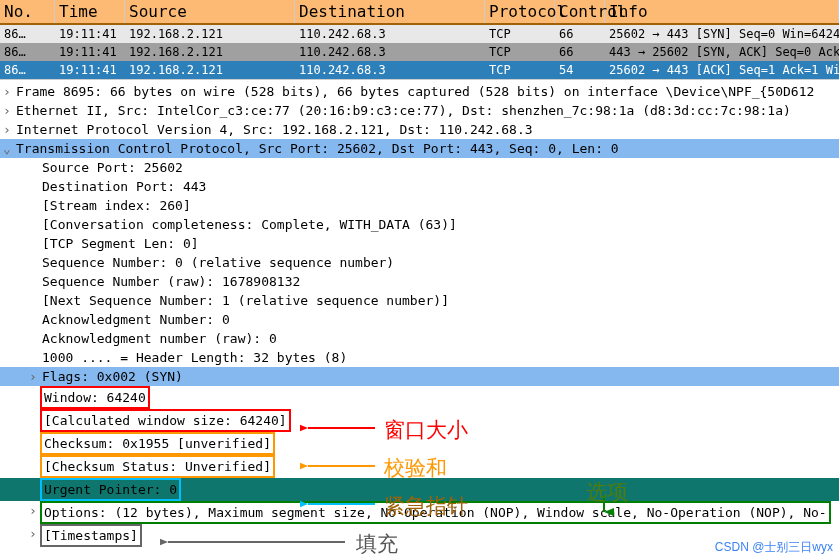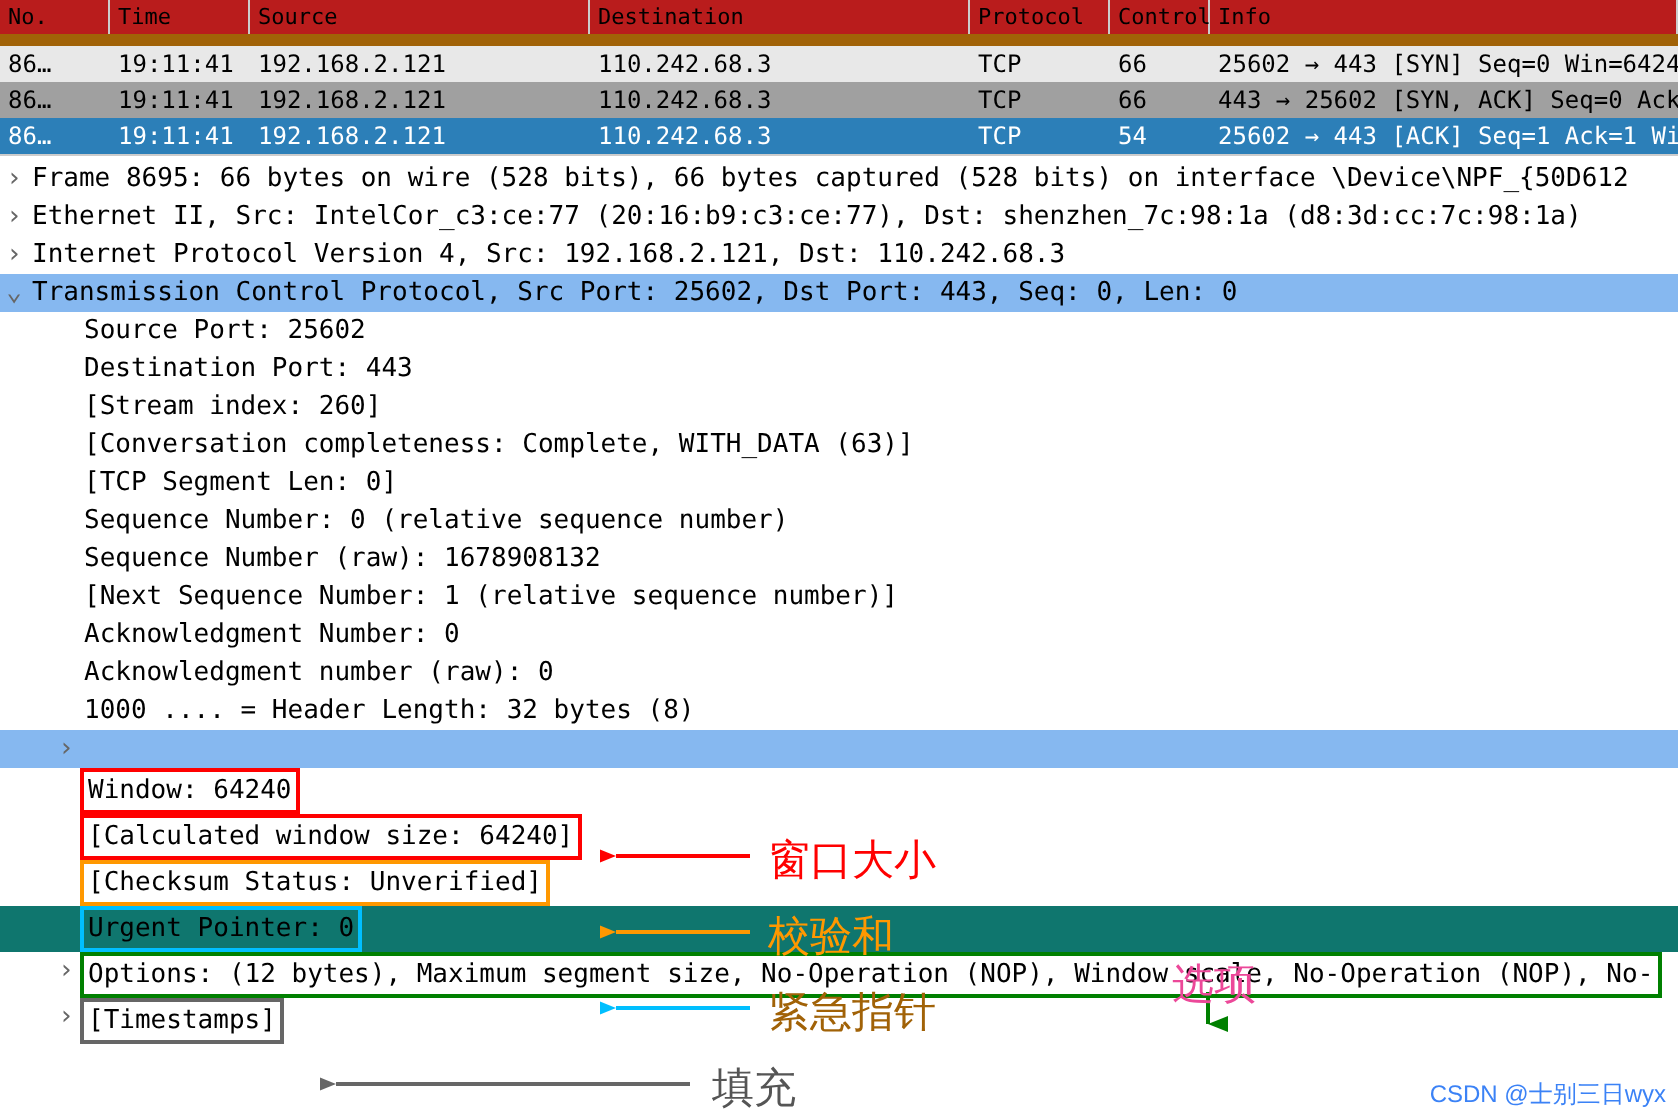--- a/index.html
+++ b/index.html
@@ -1,18 +1,18 @@
 <!DOCTYPE html>
 <html><head>
 <meta charset="utf-8">
 <style>
 *{margin:0;padding:0;box-sizing:border-box}
 body{font-family:"Microsoft Sans Serif",Consolas,monospace;font-size:12px;background:#fff;color:#000;width:839px;height:560px;overflow:hidden;position:relative}
 .packet-list{border-bottom:1px solid #ccc}
-.pl-header{display:flex;background:#b91c1c;border-bottom:6px solid #a16207;font-size:11px}
+.pl-header{display:flex;background:#fdba74;border-bottom:2px solid #a16207;font-size:16px}
 .pl-header div{border-right:1px solid #ccc;padding:2px 4px}
 .col-no{width:55px}.col-time{width:70px}.col-src{width:170px}.col-dst{width:190px}.col-proto{width:70px}.col-len{width:50px}.col-info{flex:1;overflow:hidden;white-space:nowrap;text-overflow:clip}
 .pl-row{display:flex;font-family:Consolas,monospace;font-size:12px}
 .pl-row div{padding:2px 4px;overflow:hidden;white-space:nowrap}
 .row-sel-dark{background:#a0a0a0;color:#000}
 .row-sel-light{background:#e8e8e8}
 .row-sel-blue{background:#2c7fb8;color:#fff}
 .tree{padding:2px 0;font-family:Consolas,monospace;font-size:13px;line-height:19px}
 .node{display:flex;align-items:flex-start;white-space:nowrap}
 .exp{width:14px;text-align:center;flex-shrink:0;color:#666;cursor:pointer;user-select:none}
@@ -20,21 +20,21 @@
 .i1{width:26px}.i2{width:40px}
 .node-txt{padding:0 2px}
 .hl-blue{background:#86b8f0}
 .hl-gray{background:#0f766e}
 .box-red{border:2px solid #ff0000;display:inline-block}
 .box-green{border:2px solid #008000;display:inline-block}
 .box-orange{border:2px solid #ff9800;display:inline-block}
 .box-cyan{border:2px solid #00bfff;display:inline-block}
 .box-dgray{border:2px solid #666;display:inline-block}
 .ann{position:absolute;font-family:"Microsoft YaHei",sans-serif;font-size:21px}
-.ann-red{color:#ff0000}.ann-orange{color:#ff9800}.ann-cyan{color:#a16207}.ann-green{color:#ec4899}.ann-dgray{color:#555}
+.ann-red{color:#ff0000}.ann-orange{color:#ff9800}.ann-cyan{color:#a16207}.ann-green{color:#4d7c0f}.ann-dgray{color:#555}
 .arrow-svg{position:absolute}
 .watermark{position:absolute;right:6px;bottom:4px;color:#3b82f6;font-size:12px;font-family:"Microsoft YaHei",sans-serif}
 </style>
 </head>
 <body>
 
 <div class="packet-list">
   <div class="pl-header">
     <div class="col-no">No.</div>
     <div class="col-time">Time</div>
@@ -130,28 +130,33 @@
       <span class="ind i2"></span>
       <span class="node-txt">Acknowledgment number (raw): 0</span>
     </div>
   <div class="node">
       <span class="ind i2"></span>
       <span class="node-txt">1000 .... = Header Length: 32 bytes (8)</span>
     </div>
   <div class="node hl-blue">
       <span class="ind i1"></span>
       <span class="exp">›</span>
+      <span class="node-txt">Flags: 0x002 (SYN)</span>
     </div>
   <div class="node">
       <span class="ind i2"></span>
       <span class="node-txt box-red">Window: 64240</span>
     </div>
   <div class="node">
       <span class="ind i2"></span>
       <span class="node-txt box-red">[Calculated window size: 64240]</span>
+    </div>
+  <div class="node">
+      <span class="ind i2"></span>
+      <span class="node-txt box-orange">Checksum: 0x1955 [unverified]</span>
     </div>
   <div class="node">
       <span class="ind i2"></span>
       <span class="node-txt box-orange">[Checksum Status: Unverified]</span>
     </div>
   <div class="node hl-gray">
       <span class="ind i2"></span>
       <span class="node-txt box-cyan">Urgent Pointer: 0</span>
     </div>
   <div class="node">

